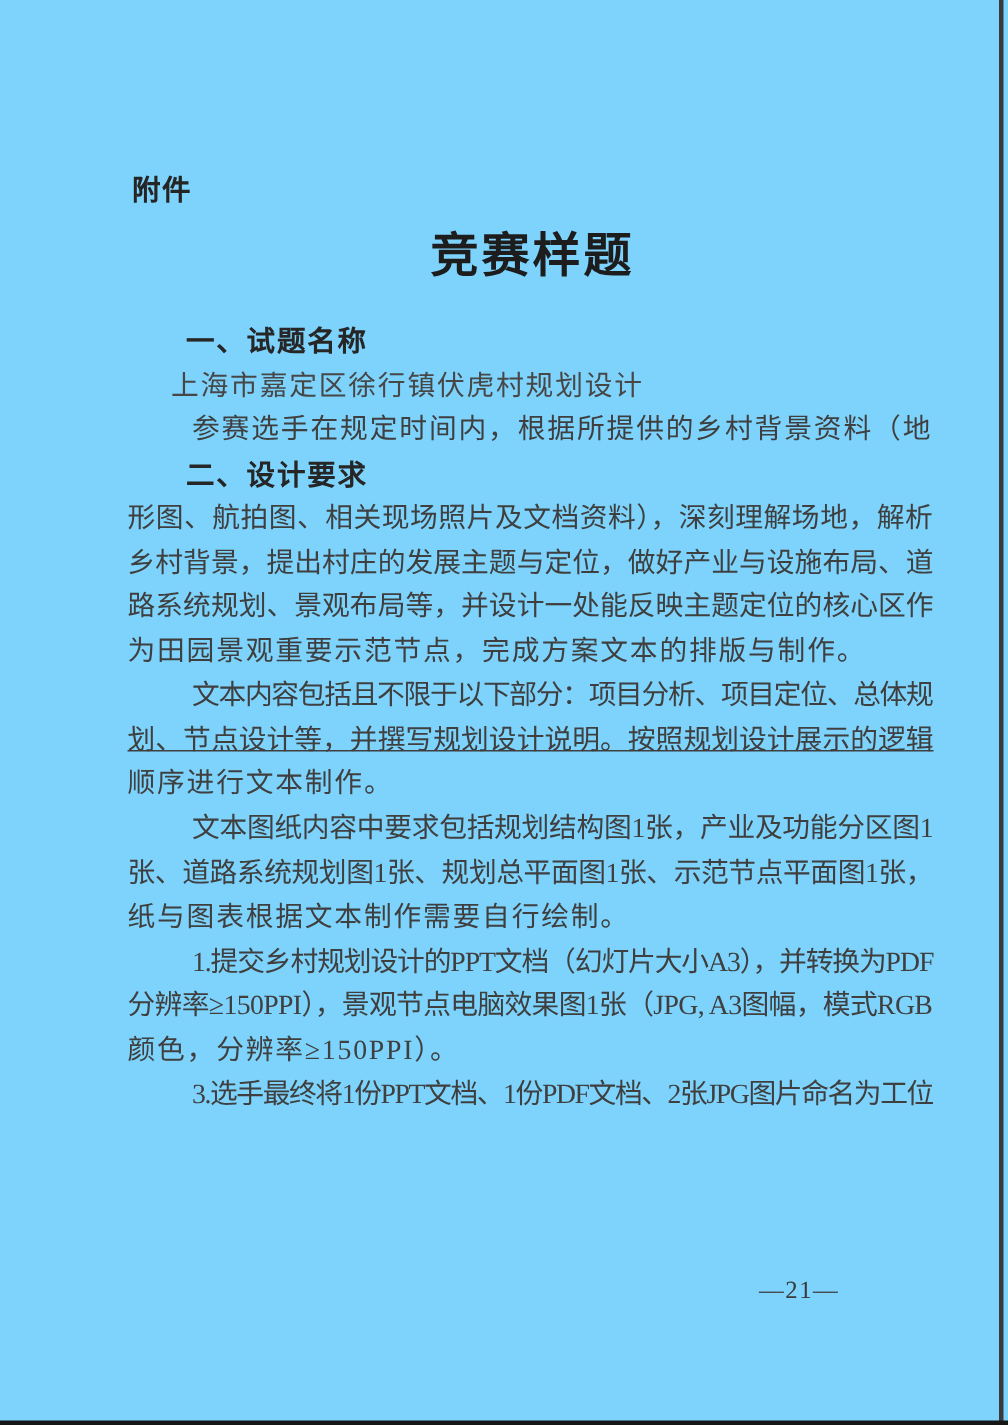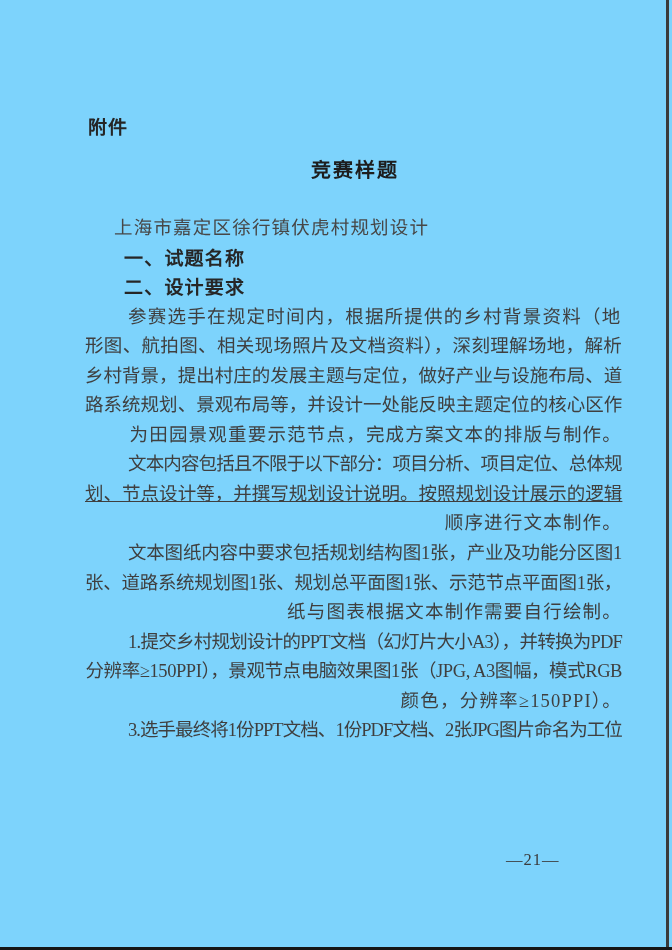--- a/index.html
+++ b/index.html
@@ -22,59 +22,59 @@
   #attachment{
     position:absolute;left:88px;top:116px;
     font-family:"Liberation Sans","DejaVu Sans",sans-serif;
     font-weight:700;font-size:19px;line-height:24px;color:#252525;
     letter-spacing:1px;
   }
   #doc-title{
     position:absolute;left:0;right:0;top:151px;
     text-align:center;text-indent:38px;
     font-family:"Liberation Serif","DejaVu Serif",serif;
-    font-weight:700;font-size:20px;line-height:38px;color:#1d1d1d;
+    font-weight:700;font-size:32px;line-height:38px;color:#1d1d1d;
     letter-spacing:2px;
   }
   #body-text{
     position:absolute;left:85px;top:214px;width:537px;
     font-size:18.5px;color:#3f3f3f;
   }
   .line{
     height:29.55px;line-height:29.55px;
     white-space:nowrap;
   }
   .line .t{letter-spacing:1.2px;}
   .line.heading{
     padding-left:39px;
     font-family:"Liberation Sans","DejaVu Sans",sans-serif;
     font-weight:700;color:#262626;font-size:19px;
   }
   .line.name{padding-left:29px;color:#474747;}
   .line.first{padding-left:43px;}
-  .line.cont{padding-left:0;text-align:right;}
+  .line.cont{padding-left:0;}
   #page-number{
     position:absolute;left:506px;top:850px;
     font-size:16.5px;line-height:20px;color:#3a3a3a;letter-spacing:1px;
     font-family:"Liberation Serif","DejaVu Serif",serif;
   }
 </style>
 </head>
 <body>
 
 <div id="page">
   <div id="attachment">附件</div>
 
   <div id="doc-title">竞赛样题</div>
 
   <div id="body-text">
+      <div class="line heading"><span class="t">一、试题名称</span></div>
       <div class="line name"><span class="t">上海市嘉定区徐行镇伏虎村规划设计</span></div>
-      <div class="line heading"><span class="t">一、试题名称</span></div>
+      <div class="line first fill"><span class="t" style="letter-spacing: 1.24px;">参赛选手在规定时间内，根据所提供的乡村背景资料（地</span></div>
       <div class="line heading"><span class="t">二、设计要求</span></div>
-      <div class="line first fill"><span class="t" style="letter-spacing: 1.24px;">参赛选手在规定时间内，根据所提供的乡村背景资料（地</span></div>
       <div class="line cont fill"><span class="t" style="letter-spacing: 0.34px;">形图、航拍图、相关现场照片及文档资料），深刻理解场地，解析</span></div>
       <div class="line cont fill"><span class="t" style="letter-spacing: 0.03px;">乡村背景，提出村庄的发展主题与定位，做好产业与设施布局、道</span></div>
       <div class="line cont fill"><span class="t" style="letter-spacing: 0.03px;">路系统规划、景观布局等，并设计一处能反映主题定位的核心区作</span></div>
       <div class="line cont"><span class="t">为田园景观重要示范节点，完成方案文本的排版与制作。</span></div>
       <div class="line first fill"><span class="t" style="letter-spacing: -0.87px;">文本内容包括且不限于以下部分：项目分析、项目定位、总体规</span></div>
       <div class="line cont fill"><span class="t" style="letter-spacing: 0.03px; text-decoration: underline;">划、节点设计等，并撰写规划设计说明。按照规划设计展示的逻辑</span></div>
       <div class="line cont"><span class="t">顺序进行文本制作。</span></div>
       <div class="line first fill"><span class="t" style="letter-spacing: -0.19px; text-align: center;">文本图纸内容中要求包括规划结构图1张，产业及功能分区图1</span></div>
       <div class="line cont fill"><span class="t" style="letter-spacing: -0.28px;">张、道路系统规划图1张、规划总平面图1张、示范节点平面图1张，</span></div>
       <div class="line cont"><span class="t">纸与图表根据文本制作需要自行绘制。</span></div>

